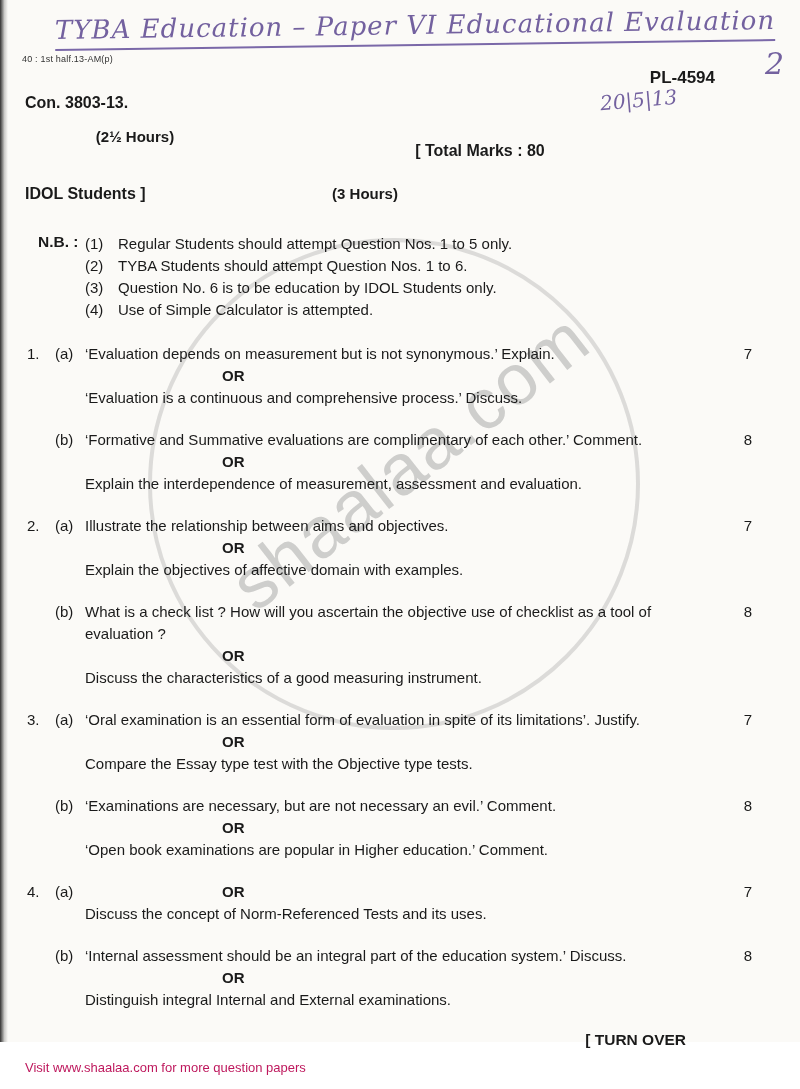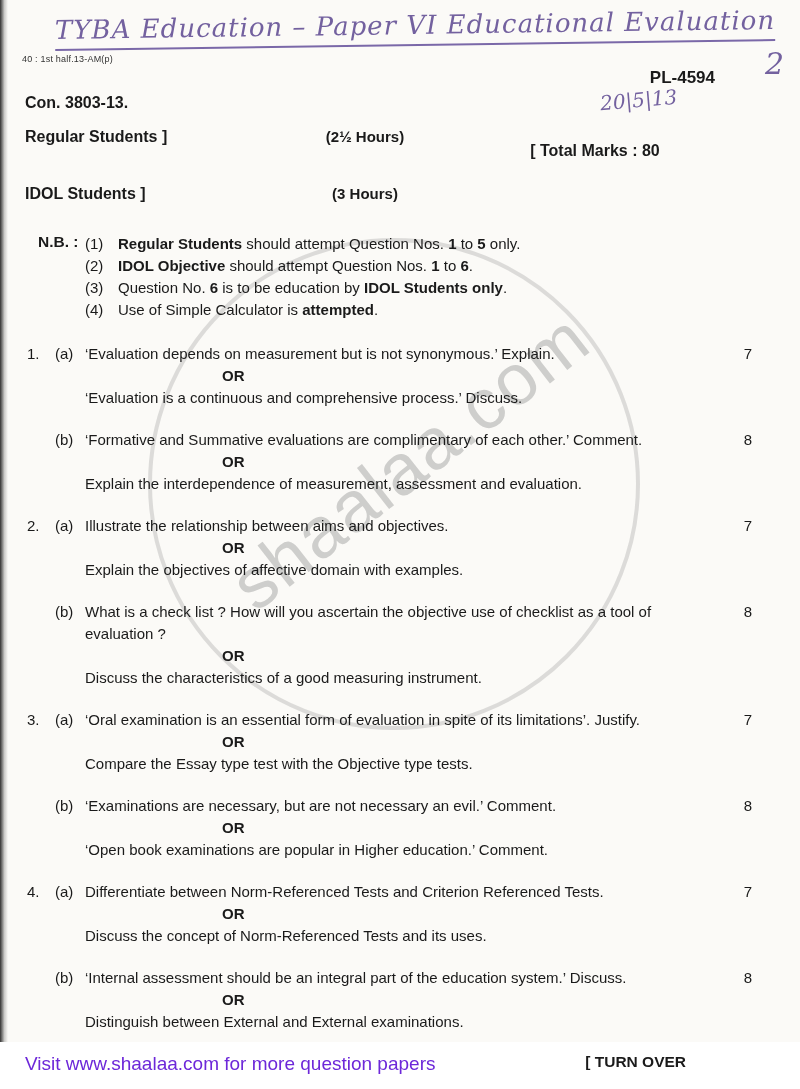--- a/index.html
+++ b/index.html
@@ -40,33 +40,33 @@
   .hr-left { font-weight:bold; font-size:16px; width:230px; }
   .hr-center { font-size:15px; width:220px; text-align:center;font-weight:bold; }
   .hr-right { font-weight:bold; font-size:16px; flex:1; text-align:center;margin-top:14px; }
 
   .nb-block { display:flex; margin:30px 85px 0 38px; }
   .nb-label { font-weight:bold; font-size:15.5px; width:47px; }
   #nb-items { flex:1; }
   .nb-item { display:flex; line-height:22px; font-size:15px; }
   .nb-num { width:33px; }
   .nb-text { flex:1; }
-  .b { font-weight:bold;margin-top:34px; }
+  .b { font-weight:normal;margin-top:34px; }
 
   #questions { margin-top:22px; padding:0 48px 0 27px; }
   .part { display:flex; align-items:flex-start; margin-bottom:20px; }
   .q-num { width:28px; font-size:15px; line-height:22px; }
   .part-label { width:30px; font-size:15px; line-height:22px; }
   .part-body { flex:1; font-size:15px; line-height:22px; }
   .marks { width:30px; text-align:right; font-size:15px; line-height:22px; }
   .or-line { font-weight:bold; margin-left:137px; }
 
   .turn-over { text-align:right; margin:8px 114px 0 0; font-weight:bold; font-size:15.5px; }
 
-  .footer { position:absolute; left:25px; bottom:14px; font-size:19px; color:#6d28d9; z-index:2; }
+  .footer { position:absolute; left:25px; bottom:14px; font-size:13px; color:#be185d; z-index:2; }
 </style>
 </head>
 <body>
 
 <div class="page">
   <div class="scan-area"></div>
   <div class="scan-edge"></div>
 
   <div class="watermark">
     <div class="wm-circle"></div>
@@ -83,40 +83,39 @@
     <div class="code-row">
       <span class="con-number">Con. 3803-13.</span>
       <span class="paper-code-wrap">
         <span class="paper-code">PL-4594</span>
         <span class="hand hand-date">20|5|13</span>
       </span>
     </div>
 
     <div id="header-rows">
         <div class="header-row">
-          <span class="hr-left">Regular Students ]</span>
           <span class="hr-center">(2½ Hours)</span>
           <span class="hr-right">[ Total Marks : 80</span>
         </div>
         <div class="header-row">
           <span class="hr-left">IDOL Students ]</span>
           <span class="hr-center">(3 Hours)</span>
         </div>
       </div>
 
     <div class="nb-block">
       <span class="nb-label">N.B. :</span>
       <div id="nb-items">
           <div class="nb-item">
             <span class="nb-num">(1)</span>
             <span class="nb-text"><span class="b">Regular Students</span><span> should attempt Question Nos. </span><span class="b">1</span><span> to </span><span class="b">5</span><span> only.</span></span>
           </div>
           <div class="nb-item">
             <span class="nb-num">(2)</span>
-            <span class="nb-text"><span class="b">IDOL Objective</span><span> should attempt Question Nos. </span><span class="b">1</span><span> to </span><span class="b">6</span><span>.</span></span>
+            <span class="nb-text"><span class="b">TYBA Students</span><span> should attempt Question Nos. </span><span class="b">1</span><span> to </span><span class="b">6</span><span>.</span></span>
           </div>
           <div class="nb-item">
             <span class="nb-num">(3)</span>
             <span class="nb-text"><span>Question No. </span><span class="b">6</span><span> is to be education by </span><span class="b">IDOL Students only</span><span>.</span></span>
           </div>
           <div class="nb-item">
             <span class="nb-num">(4)</span>
             <span class="nb-text"><span>Use of Simple Calculator is </span><span class="b">attempted</span><span>.</span></span>
           </div>
         </div>
@@ -187,33 +186,32 @@
               <div class="alt-text">‘Open book examinations are popular in Higher education.’ Comment.</div>
             </div>
             <span class="marks">8</span>
           </div>
         </div>
         <div class="question">
           <div class="part">
             <span class="q-num">4.</span>
             <span class="part-label">(a)</span>
             <div class="part-body">
-              <div class="main-text">Differentiate between Norm-Referenced Tests and Criterion Referenced Tests.</div>
               <div class="or-line">OR</div>
               <div class="alt-text">Discuss the concept of Norm-Referenced Tests and its uses.</div>
             </div>
             <span class="marks">7</span>
           </div>
           <div class="part">
             <span class="q-num"></span>
             <span class="part-label">(b)</span>
             <div class="part-body">
               <div class="main-text">‘Internal assessment should be an integral part of the education system.’ Discuss.</div>
               <div class="or-line">OR</div>
-              <div class="alt-text">Distinguish between External and External examinations.</div>
+              <div class="alt-text">Distinguish integral Internal and External examinations.</div>
             </div>
             <span class="marks">8</span>
           </div>
         </div>
       </div>
 
     <div class="turn-over">[ TURN OVER</div>
   </div>
 
   <div class="footer">Visit www.shaalaa.com for more question papers</div>

